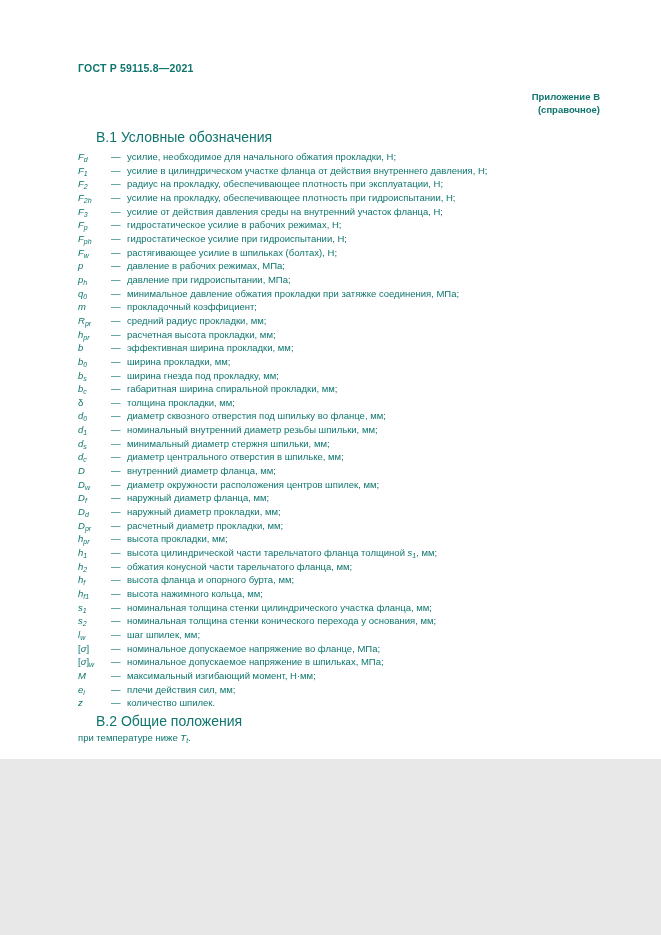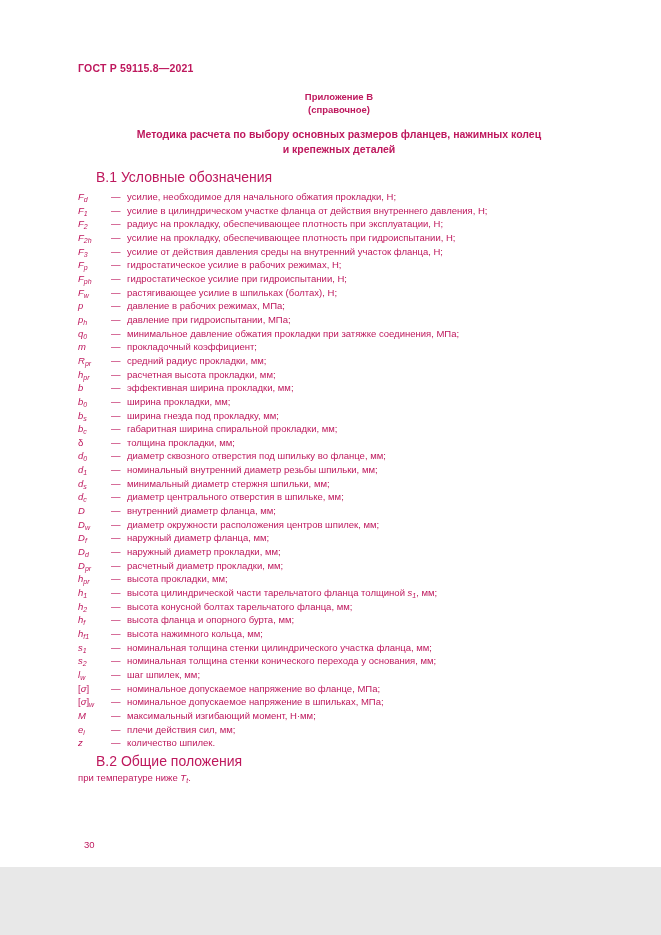--- a/index.html
+++ b/index.html
@@ -1,28 +1,28 @@
 <!DOCTYPE html>
 <html><head>
 <meta charset="utf-8">
 <style>
   * { box-sizing: border-box; margin: 0; padding: 0; }
   html, body { background: #e8e8e8; }
   .page {
-    width: 661px; height: 867px;
+    width: 661px; height: 759px;
     background: #ffffff;
     position: relative;
     font-family: "Liberation Sans", sans-serif;
-    color: #be185d;
+    color: #0f766e;
     overflow: hidden;
     margin: 0 auto;
   }
   .content { padding: 62px 61px 0 78px; }
   .doc-header { font-weight: 700; font-size: 10.5px; line-height: 12px; letter-spacing: 0.2px; }
-  .centered { text-align: center; }
+  .centered { text-align: right; }
   .appendix { margin-top: 17px; font-weight: 700; font-size: 9.5px; line-height: 12.5px; }
   .doc-title { margin-top: 11px; font-weight: 700; font-size: 10.5px; line-height: 14.5px; }
   .b-heading { margin-top: 15px; font-weight: 400; font-size: 14px; line-height: 13px; padding-left: 18px; }
   .b-heading.second { margin-top: 5px; }
   .symbols { margin-top: 6px; font-size: 9.5px; }
   .sym-row { display: flex; line-height: 13.65px; white-space: nowrap; }
   .sym-col { flex: 0 0 33px; }
   .dash-col { flex: 0 0 16px; }
   .desc-col { flex: 1 1 auto; }
   i { font-style: italic; }
@@ -38,24 +38,20 @@
 <div class="page">
   <div class="content">
 
     <div class="doc-header">ГОСТ Р 59115.8—2021</div>
 
     <div class="appendix centered">
       <div>Приложение В</div>
       <div>(справочное)</div>
     </div>
 
-    <div class="doc-title centered">
-      <div>Методика расчета по выбору основных размеров фланцев, нажимных колец</div>
-      <div>и крепежных деталей</div>
-    </div>
 
     <div class="b-heading">В.1 Условные обозначения</div>
 
     <div class="symbols">
         <div class="sym-row">
           <span class="sym-col"><i>F</i><sub>d</sub></span>
           <span class="dash-col">—</span>
           <span class="desc-col"><span>усилие, необходимое для начального обжатия прокладки, Н;</span></span>
         </div>
         <div class="sym-row">
@@ -199,21 +195,21 @@
           <span class="desc-col"><span>высота прокладки, мм;</span></span>
         </div>
         <div class="sym-row">
           <span class="sym-col"><i>h</i><sub>1</sub></span>
           <span class="dash-col">—</span>
           <span class="desc-col"><span>высота цилиндрической части тарельчатого фланца толщиной </span><i>s</i><sub>1</sub><span>, мм;</span></span>
         </div>
         <div class="sym-row">
           <span class="sym-col"><i>h</i><sub>2</sub></span>
           <span class="dash-col">—</span>
-          <span class="desc-col"><span>высота конусной болтах тарельчатого фланца, мм;</span></span>
+          <span class="desc-col"><span>обжатия конусной части тарельчатого фланца, мм;</span></span>
         </div>
         <div class="sym-row">
           <span class="sym-col"><i>h</i><sub>f</sub></span>
           <span class="dash-col">—</span>
           <span class="desc-col"><span>высота фланца и опорного бурта, мм;</span></span>
         </div>
         <div class="sym-row">
           <span class="sym-col"><i>h</i><sub>f1</sub></span>
           <span class="dash-col">—</span>
           <span class="desc-col"><span>высота нажимного кольца, мм;</span></span>

